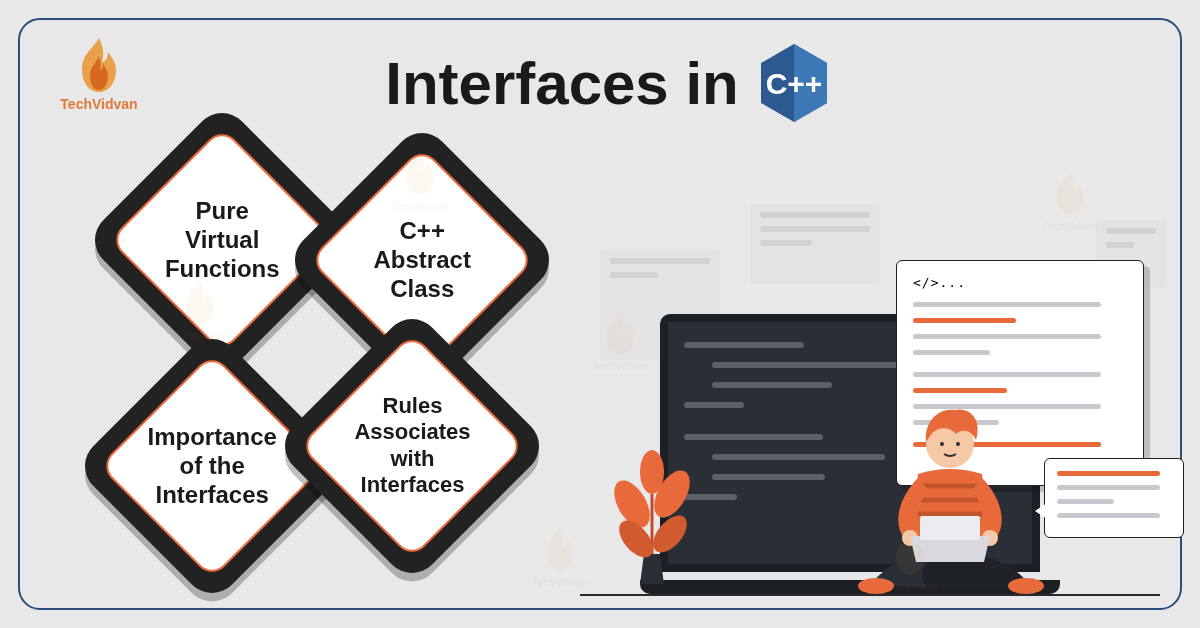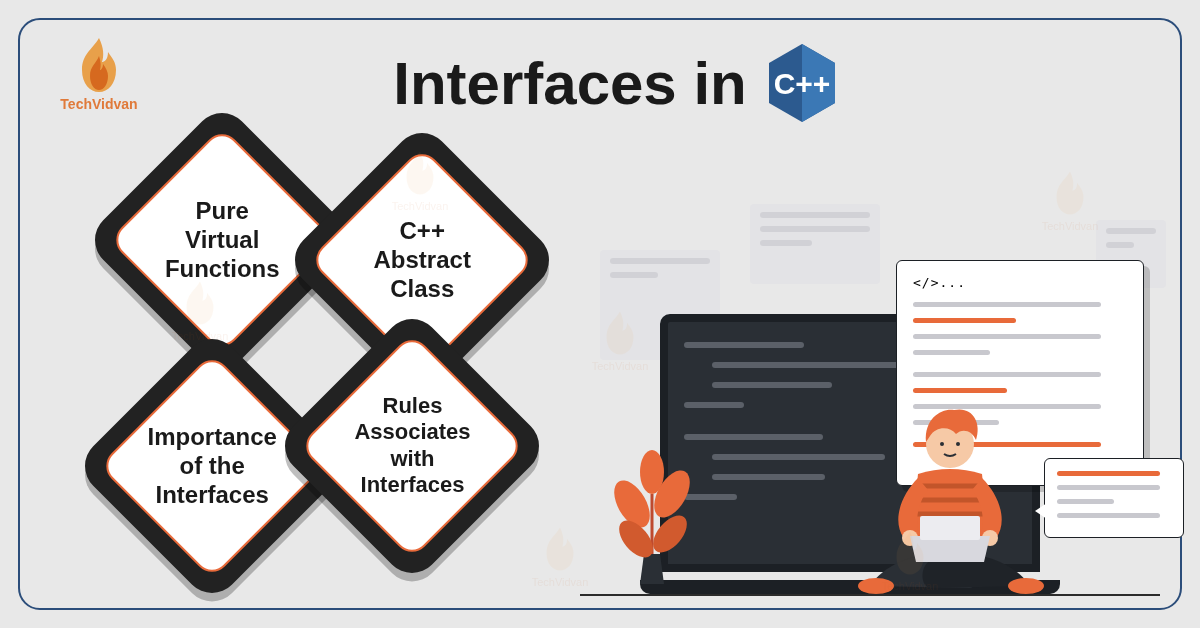--- a/index.html
+++ b/index.html
@@ -31,21 +31,21 @@
   }
   .logo-text {
     font-size: 14px;
     color: #e07a3a;
     font-family: Arial, sans-serif;
     font-weight: 600;
     margin-top: -2px;
   }
   .title {
     position: absolute;
-    top: 22px; left: 16px; width: 100%;
+    top: 22px; left: 8px; width: 100%;
     text-align: center;
     font-size: 60px;
     font-weight: 700;
     font-family: 'Helvetica Neue', Arial, sans-serif;
     color: #1a1a1a;
     display: flex;
     justify-content: center;
     align-items: center;
     gap: 18px;
   }

